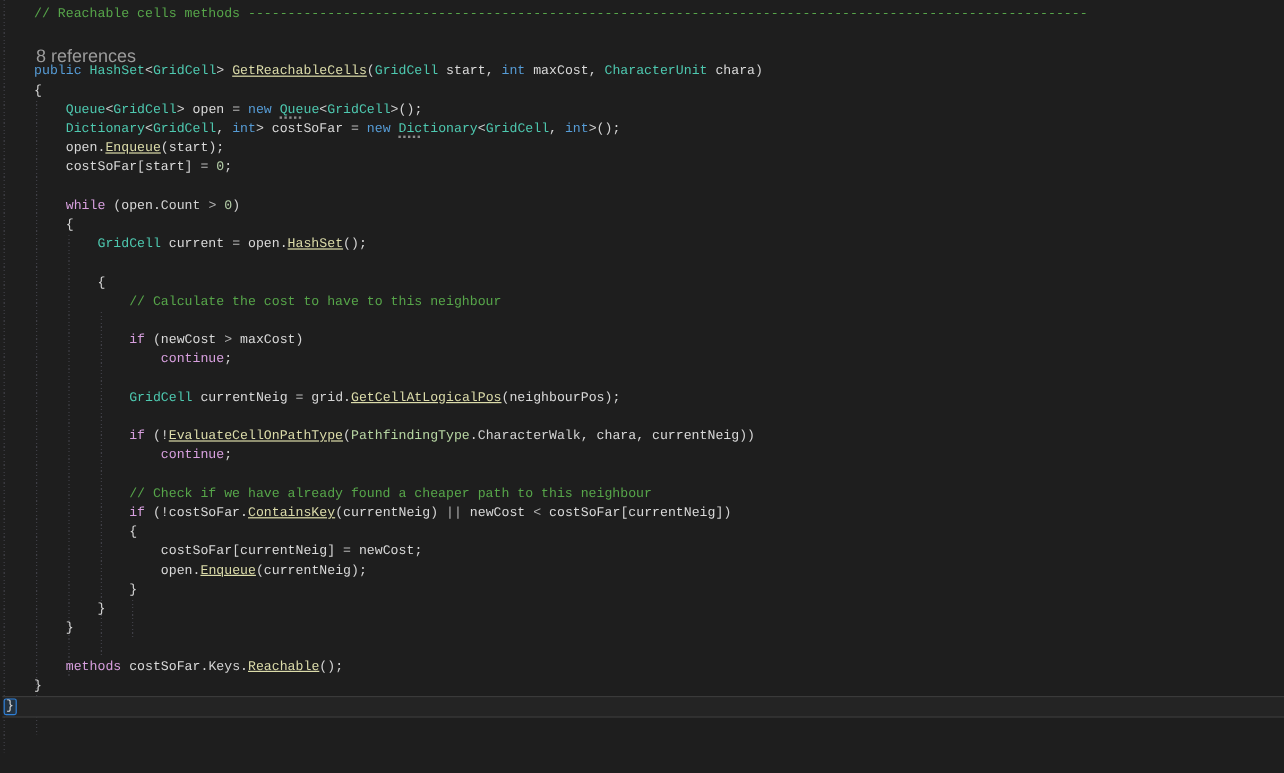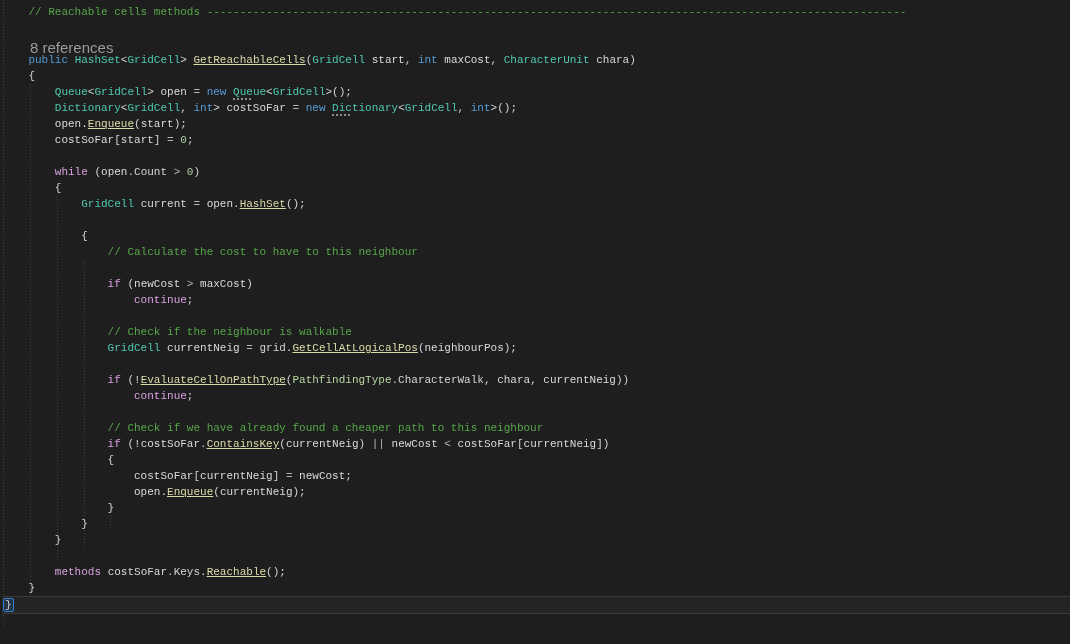--- a/index.html
+++ b/index.html
@@ -79,21 +79,20 @@
       <div class="line"><span class="tok-ctrl">        while </span><span class="tok-pl">(</span><span class="tok-loc">open</span><span class="tok-pl">.Count</span><span class="tok-op"> &gt; </span><span class="tok-num">0</span><span class="tok-pl">)</span></div>
       <div class="line"><span class="tok-pl">        {</span></div>
       <div class="line"><span class="tok-ty">            GridCell</span><span class="tok-loc"> current</span><span class="tok-op"> = </span><span class="tok-loc">open</span><span class="tok-pl">.</span><span class="tok-meth">HashSet</span><span class="tok-pl">();</span></div>
       <div class="line">&nbsp;</div>
       <div class="line"><span class="tok-pl">            {</span></div>
       <div class="line"><span class="tok-cm">                // Calculate the cost to have to this neighbour</span></div>
       <div class="line">&nbsp;</div>
       <div class="line"><span class="tok-ctrl">                if </span><span class="tok-pl">(</span><span class="tok-loc">newCost</span><span class="tok-op"> &gt; </span><span class="tok-loc">maxCost</span><span class="tok-pl">)</span></div>
       <div class="line"><span class="tok-ctrl">                    continue</span><span class="tok-pl">;</span></div>
       <div class="line">&nbsp;</div>
-      <div class="line"><span class="tok-cm">                // Check if the neighbour is walkable</span></div>
       <div class="line"><span class="tok-ty">                GridCell</span><span class="tok-loc"> currentNeig</span><span class="tok-op"> = </span><span class="tok-pl">grid.</span><span class="tok-meth">GetCellAtLogicalPos</span><span class="tok-pl">(</span><span class="tok-loc">neighbourPos</span><span class="tok-pl">);</span></div>
       <div class="line">&nbsp;</div>
       <div class="line"><span class="tok-ctrl">                if </span><span class="tok-pl">(!</span><span class="tok-meth">EvaluateCellOnPathType</span><span class="tok-pl">(</span><span class="tok-enum">PathfindingType</span><span class="tok-pl">.CharacterWalk, </span><span class="tok-loc">chara</span><span class="tok-pl">, </span><span class="tok-loc">currentNeig</span><span class="tok-pl">))</span></div>
       <div class="line"><span class="tok-ctrl">                    continue</span><span class="tok-pl">;</span></div>
       <div class="line">&nbsp;</div>
       <div class="line"><span class="tok-cm">                // Check if we have already found a cheaper path to this neighbour</span></div>
       <div class="line"><span class="tok-ctrl">                if </span><span class="tok-pl">(!</span><span class="tok-loc">costSoFar</span><span class="tok-pl">.</span><span class="tok-meth">ContainsKey</span><span class="tok-pl">(</span><span class="tok-loc">currentNeig</span><span class="tok-pl">)</span><span class="tok-op"> || </span><span class="tok-loc">newCost</span><span class="tok-op"> &lt; </span><span class="tok-loc">costSoFar</span><span class="tok-pl">[</span><span class="tok-loc">currentNeig</span><span class="tok-pl">])</span></div>
       <div class="line"><span class="tok-pl">                {</span></div>
       <div class="line"><span class="tok-loc">                    costSoFar</span><span class="tok-pl">[</span><span class="tok-loc">currentNeig</span><span class="tok-pl">]</span><span class="tok-op"> = </span><span class="tok-loc">newCost</span><span class="tok-pl">;</span></div>
       <div class="line"><span class="tok-loc">                    open</span><span class="tok-pl">.</span><span class="tok-meth">Enqueue</span><span class="tok-pl">(</span><span class="tok-loc">currentNeig</span><span class="tok-pl">);</span></div>

